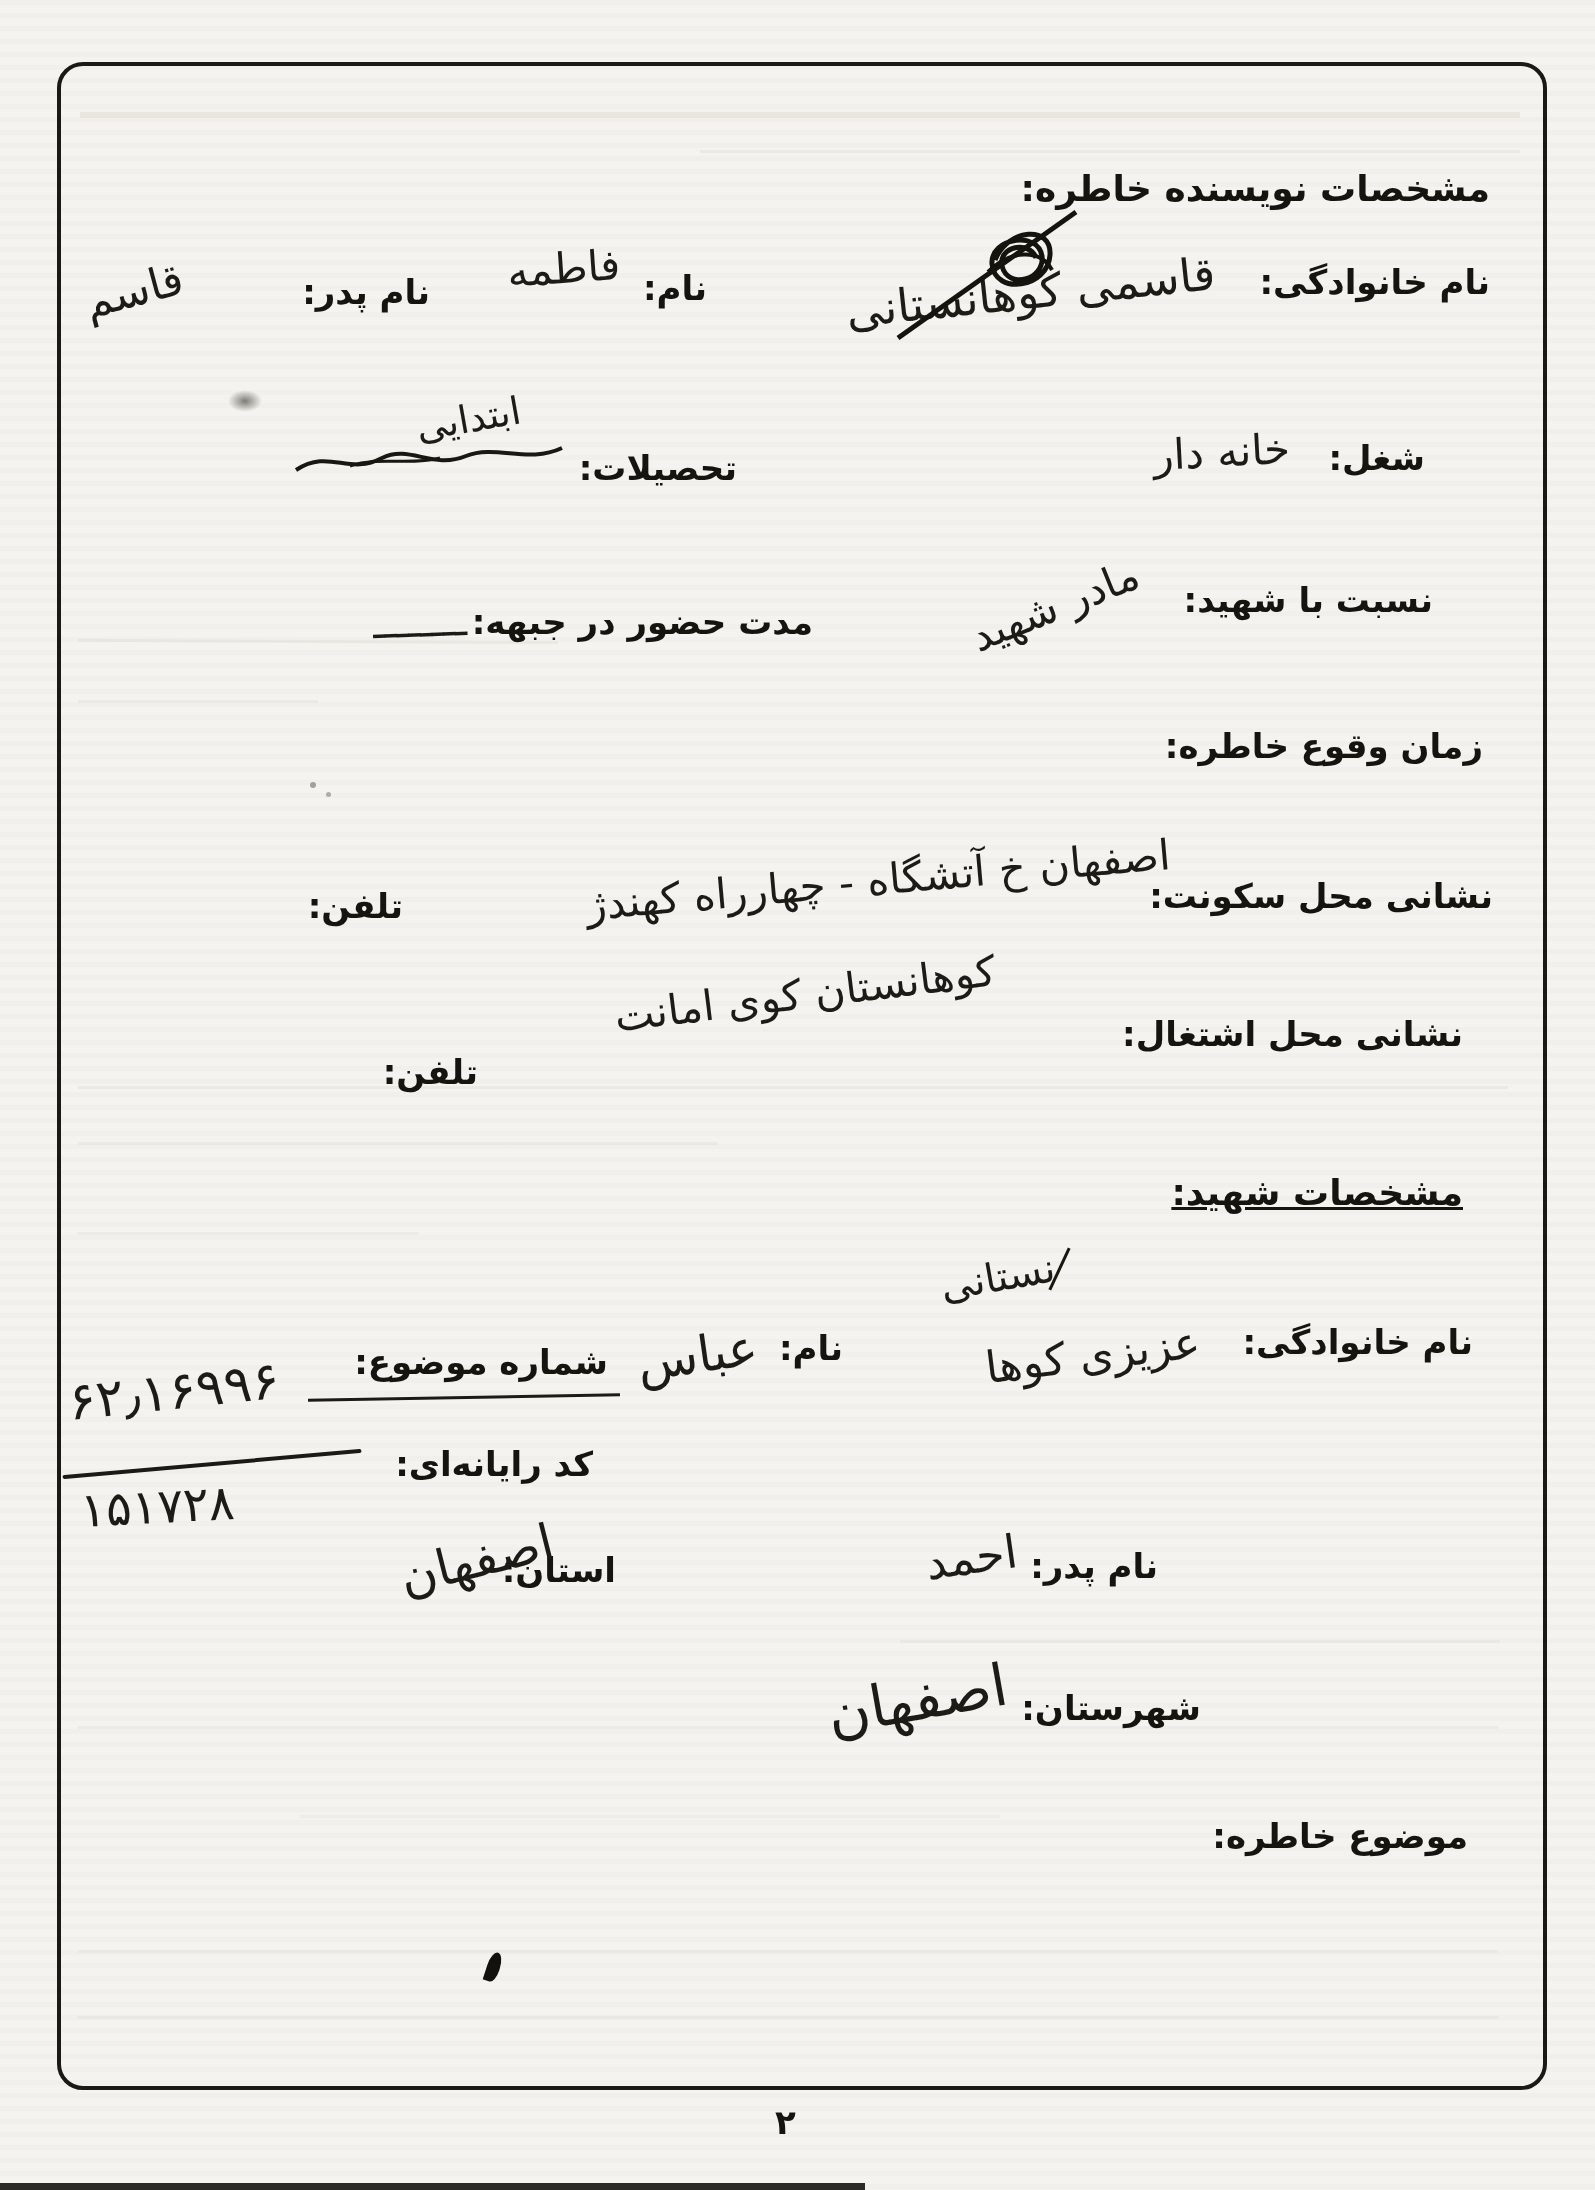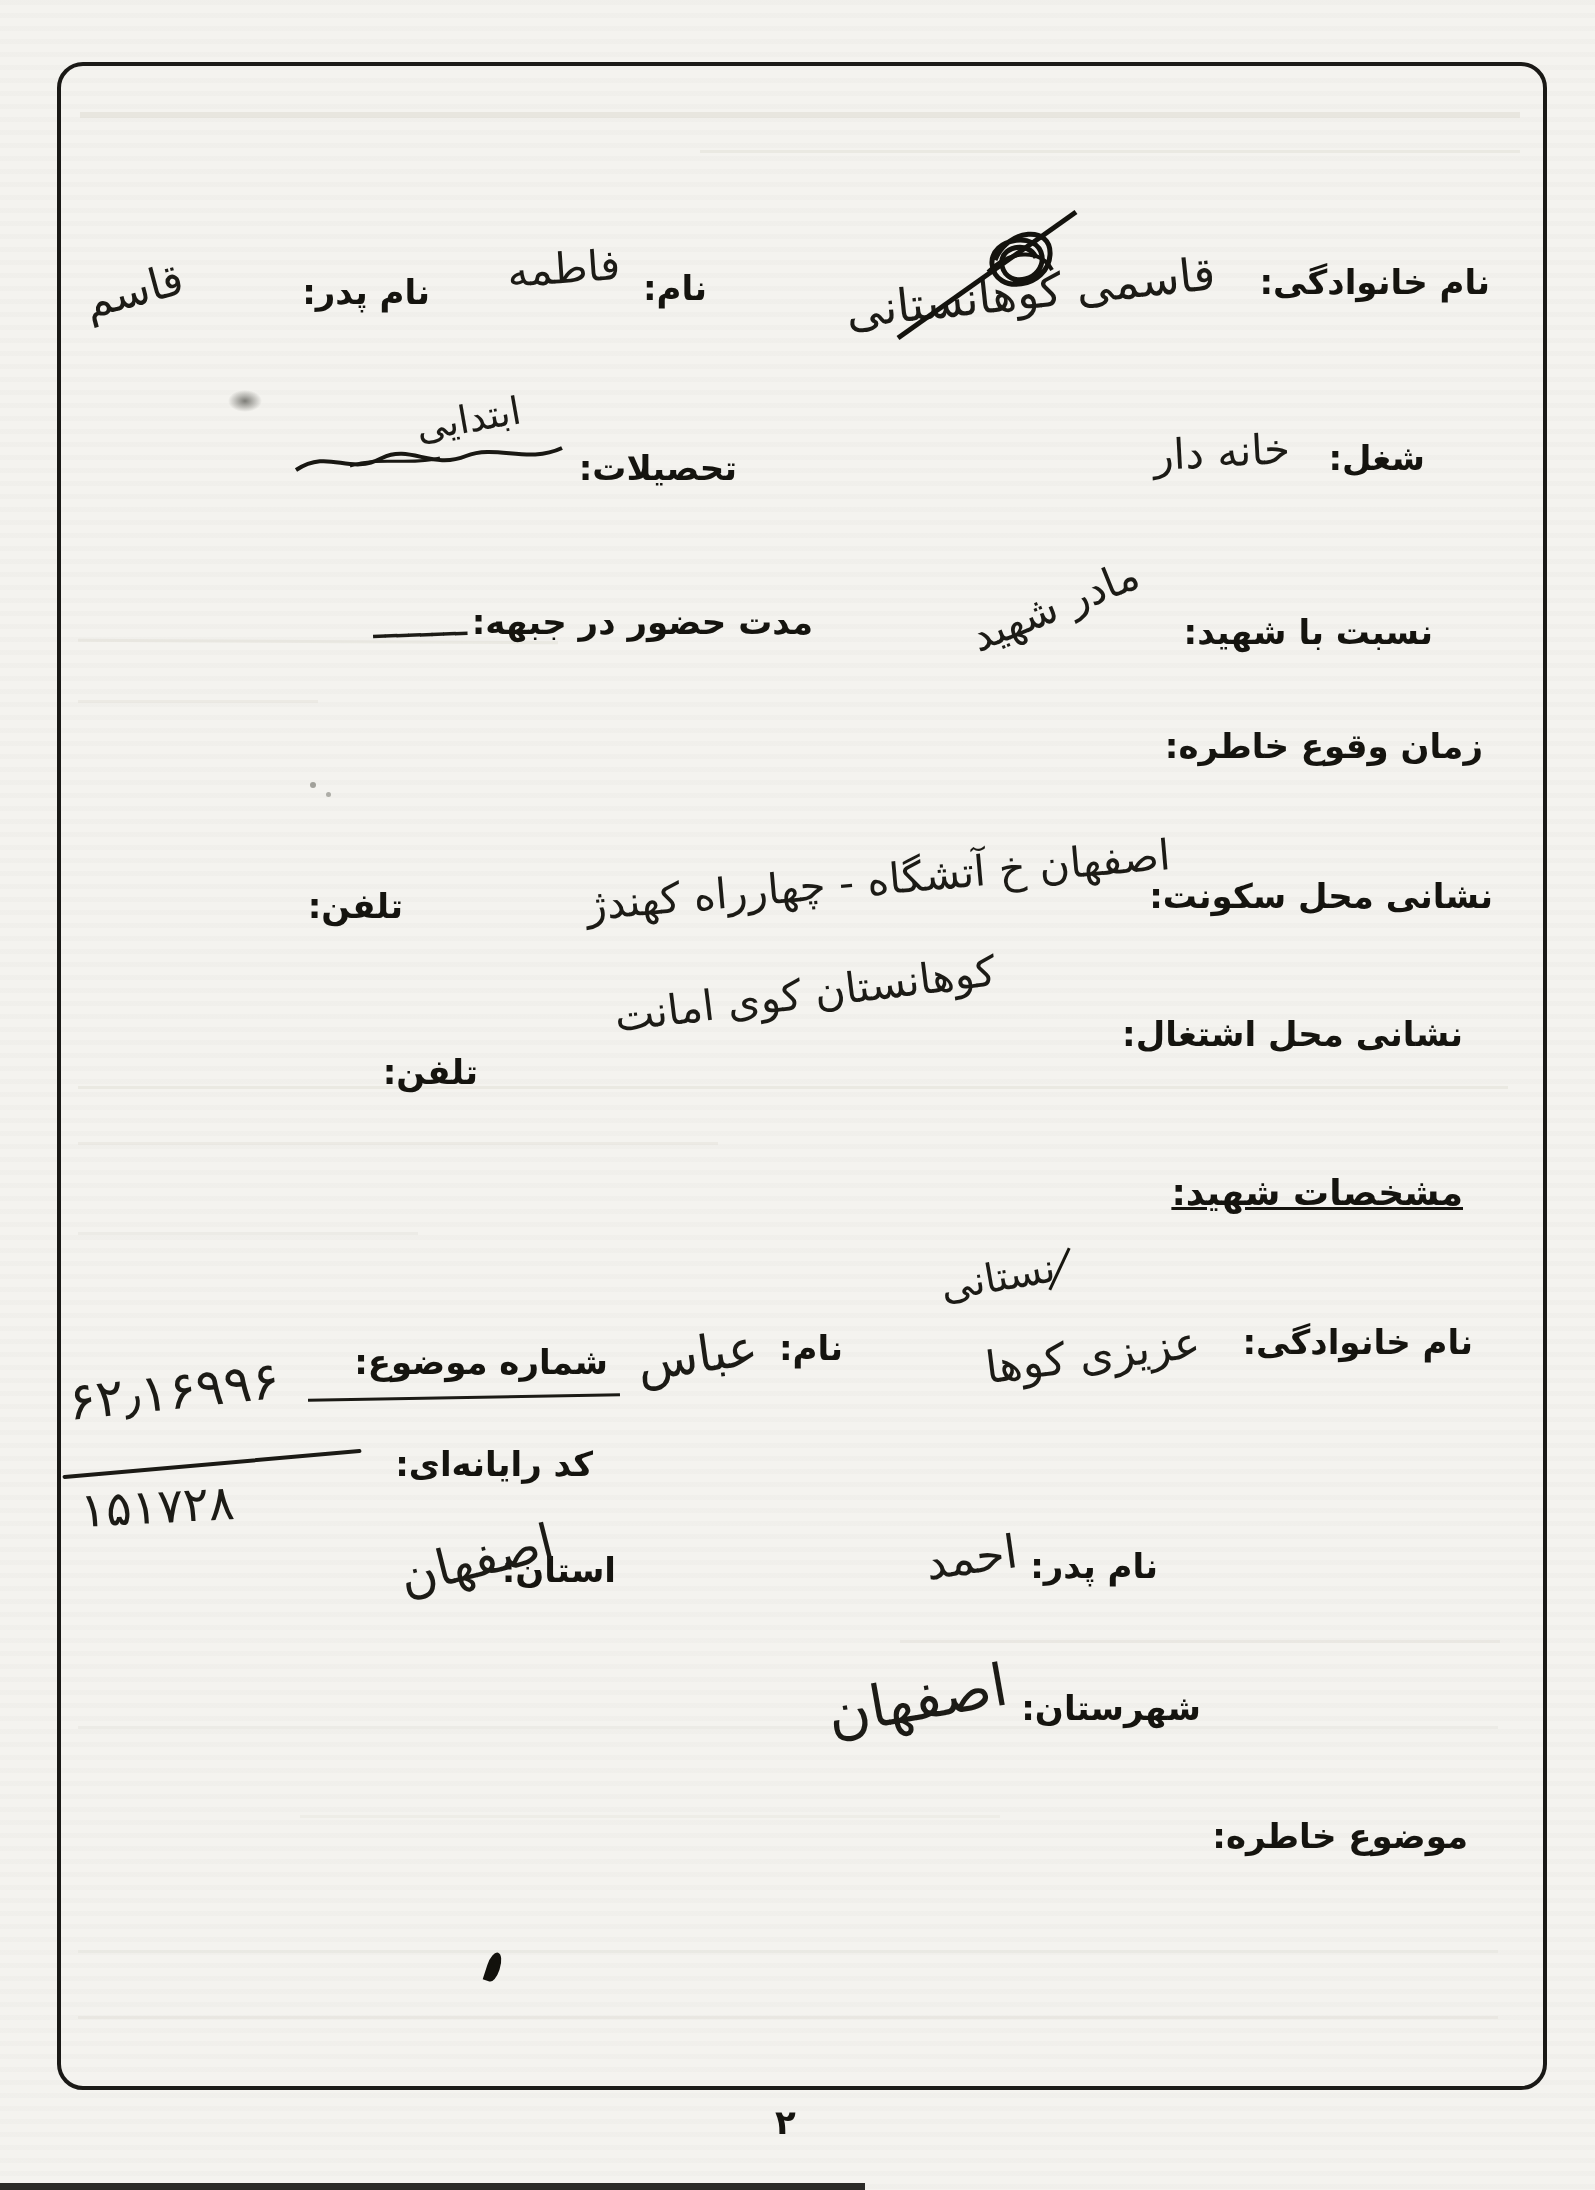--- a/index.html
+++ b/index.html
@@ -43,20 +43,21 @@
   <div class="ghost" style="left:78px;top:700px;width:240px;opacity:.35;"></div>
   <div class="ghost" style="left:78px;top:1086px;width:1430px;opacity:.4;"></div>
   <div class="ghost" style="left:78px;top:1142px;width:640px;opacity:.35;"></div>
   <div class="ghost" style="left:78px;top:1232px;width:340px;opacity:.3;"></div>
   <div class="ghost" style="left:900px;top:1640px;width:600px;opacity:.35;"></div>
   <div class="ghost" style="left:78px;top:1726px;width:1420px;opacity:.3;"></div>
   <div class="ghost" style="left:300px;top:1815px;width:700px;opacity:.25;"></div>
   <div class="ghost" style="left:78px;top:1950px;width:1420px;opacity:.3;"></div>
   <div class="ghost" style="left:78px;top:2016px;width:1420px;opacity:.35;"></div>
 
+  <div class="printed title" style="right:105px;top:168px;">مشخصات نویسنده خاطره:</div>
 
   <div class="printed" style="right:105px;top:262px;">نام خانوادگی:</div>
   <div class="hand" style="right:380px;top:246px;font-size:46px;transform:rotate(-6deg);">قاسمی کوهانستانی</div>
 
   <svg class="scribble" style="left:890px;top:200px;" width="200" height="145" viewBox="0 0 200 145">
     <path d="M105 60 C118 28 162 25 160 55 C158 88 105 96 102 64 C100 38 148 30 152 56 C155 80 118 90 112 66 C108 46 140 40 146 58" stroke="#14130e" stroke-width="5" fill="none"></path>
     <path d="M98 72 C120 50 150 48 162 70" stroke="#14130e" stroke-width="4" fill="none"></path>
     <path d="M8 138 L 186 12" stroke="#14130e" stroke-width="5" fill="none"></path>
   </svg>
 
@@ -69,21 +70,21 @@
   <div class="printed" style="right:170px;top:438px;">شغل:</div>
   <div class="hand" style="right:305px;top:424px;transform:rotate(-3deg);">خانه دار</div>
 
   <div class="printed" style="right:858px;top:448px;margin-left:48px;">تحصیلات:</div>
   <div class="hand" style="right:1075px;top:388px;font-size:38px;transform:rotate(-10deg);">ابتدایی</div>
   <svg class="scribble" style="left:290px;top:430px;" width="280" height="55" viewBox="0 0 280 55">
     <path d="M6 40 C40 18 58 46 92 28 C120 14 142 40 176 26 C206 14 238 34 272 18" stroke="#181712" stroke-width="4" fill="none"></path>
     <path d="M60 36 C90 26 120 36 150 28" stroke="#181712" stroke-width="3" fill="none"></path>
   </svg>
 
-  <div class="printed" style="right:162px;top:612px;text-align:center;">نسبت با شهید:</div>
+  <div class="printed" style="right:162px;top:580px;text-align:center;">نسبت با شهید:</div>
   <div class="hand" style="right:458px;top:548px;transform:rotate(-22deg);">مادر شهید</div>
 
   <div class="printed" style="right:782px;top:602px;">مدت حضور در جبهه:</div>
   <div class="hand" style="right:1128px;top:598px;font-size:40px;transform:rotate(-2deg);">ــــــــ</div>
 
   <div class="printed" style="right:112px;top:726px;">زمان وقوع خاطره:</div>
 
   <div class="printed" style="right:102px;top:876px;margin-left:24px;">نشانی محل سکونت:</div>
   <div class="hand" style="right:425px;top:830px;transform:rotate(-5deg);">اصفهان خ آتشگاه - چهارراه کهندژ</div>
   <div class="printed" style="right:1192px;top:886px;">تلفن:</div>

